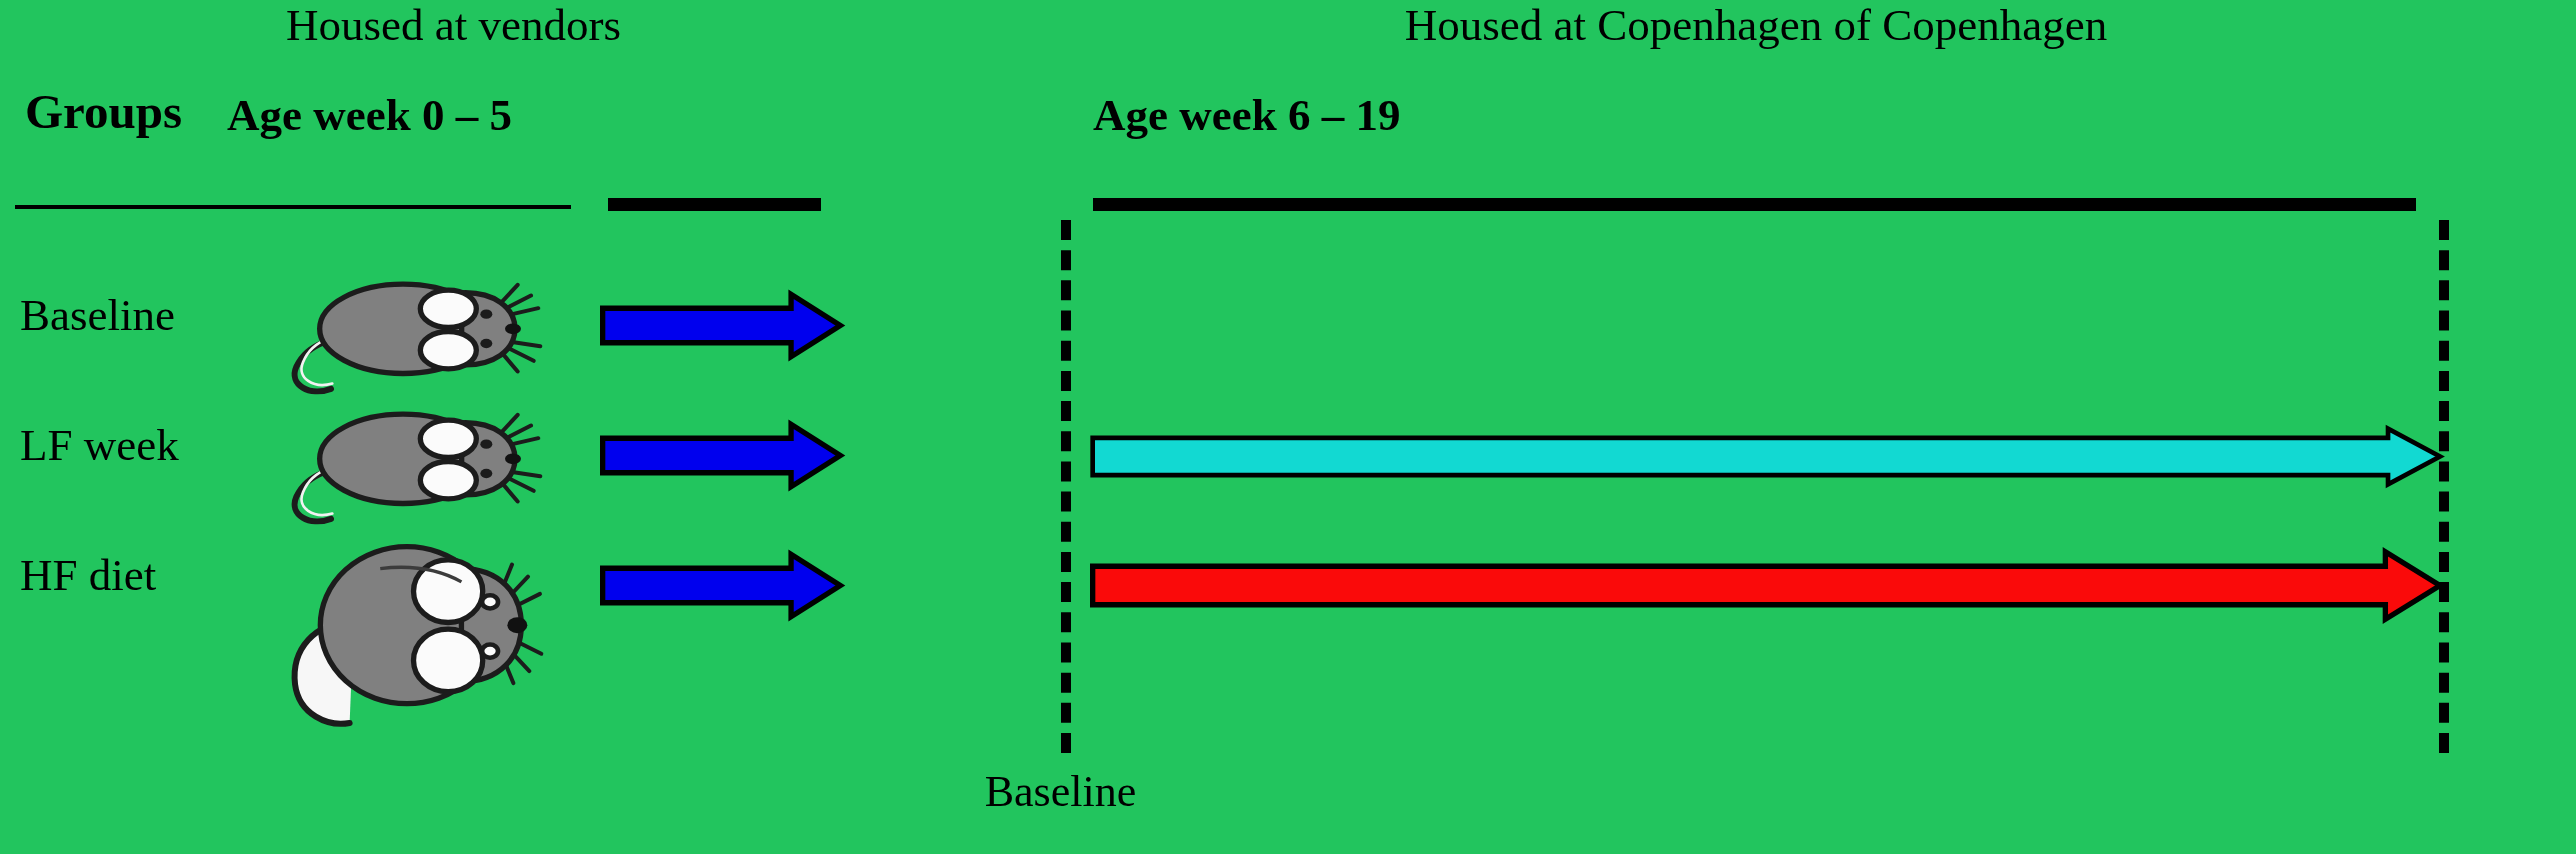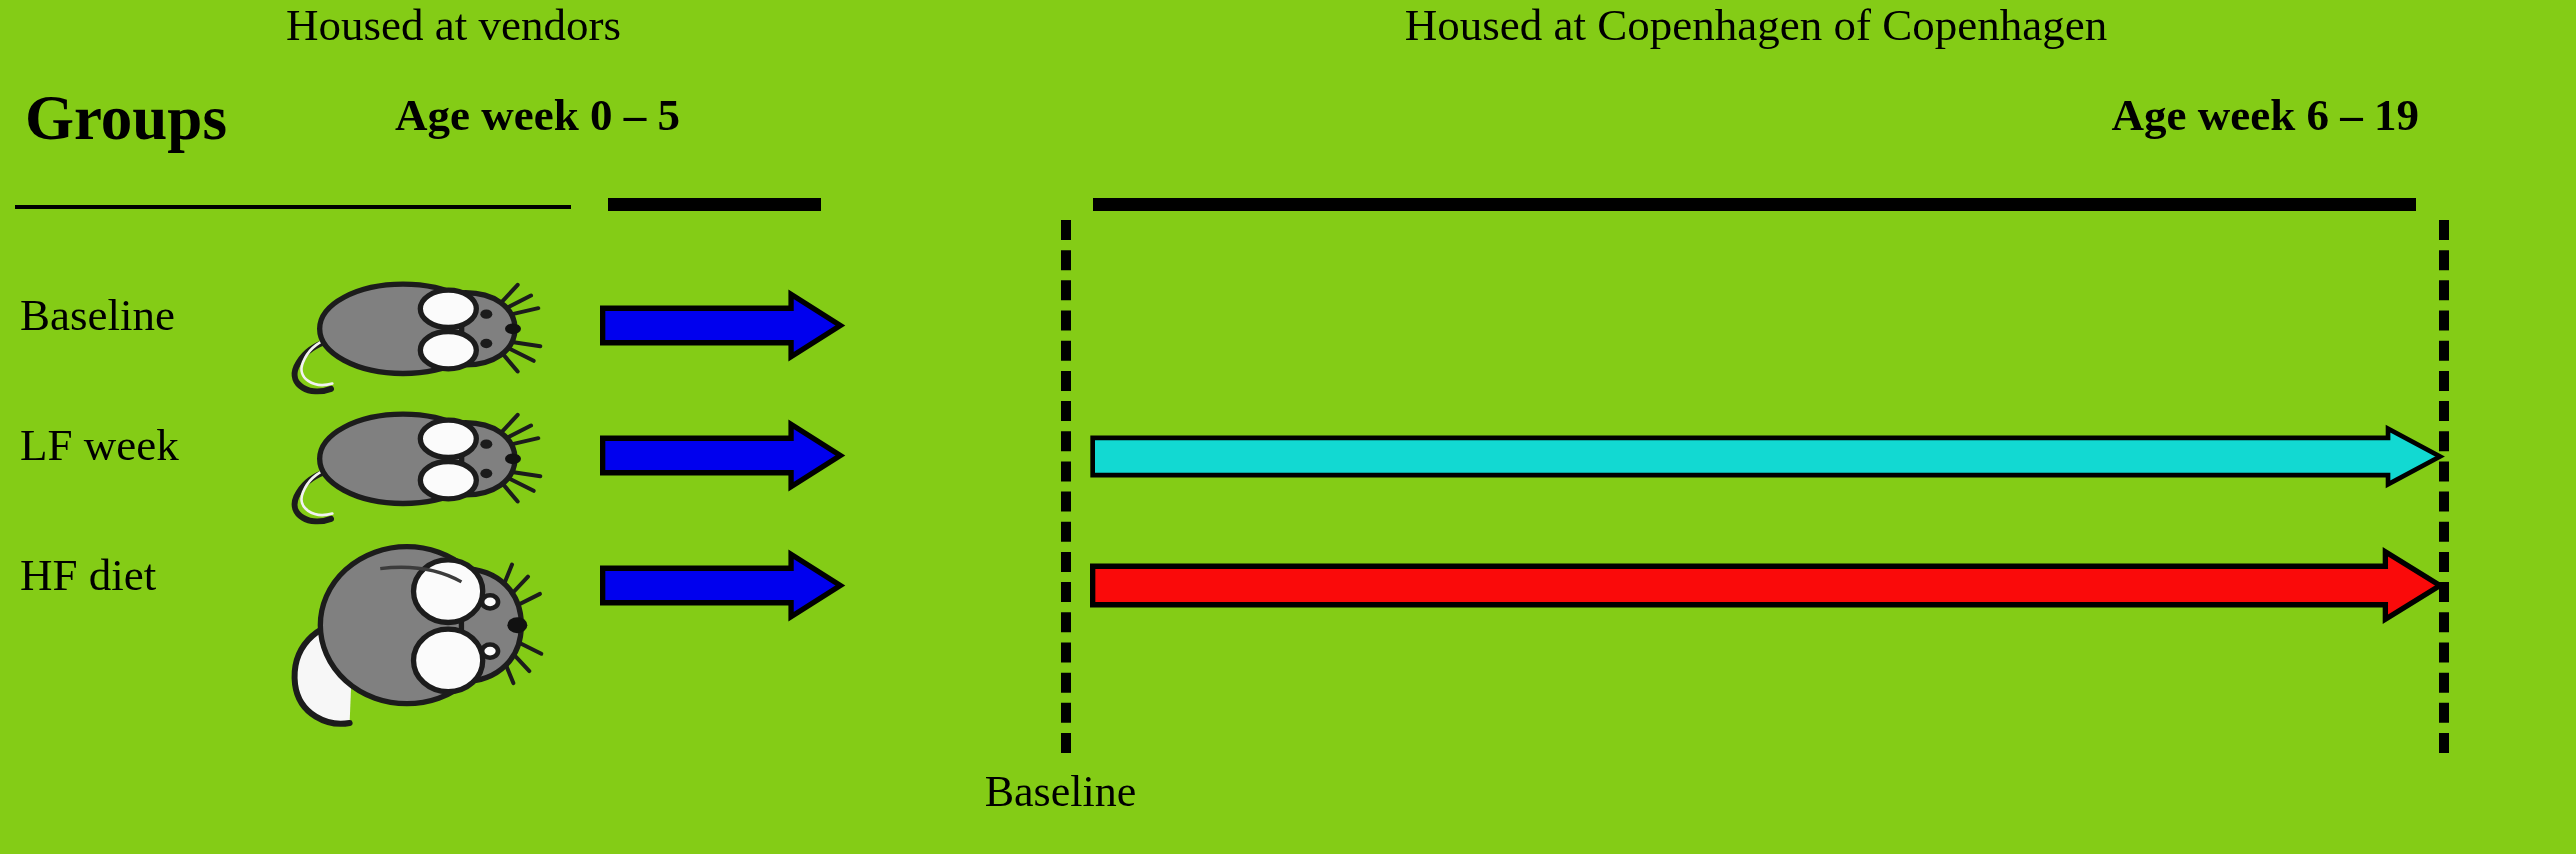--- a/index.html
+++ b/index.html
@@ -9,43 +9,43 @@
     background: #ffffff;
   }
   body {
     font-family: "Liberation Serif", "DejaVu Serif", serif;
     color: #000000;
   }
   #canvas {
     position: relative;
     width: 2576px;
     height: 854px;
-    background: #84cc16;
+    background: #22c55e;
     overflow: hidden;
   }
 
   
   .txt {
     position: absolute;
     white-space: nowrap;
     color: #000;
     line-height: 1;
   }
   .hdr-phase {
     font-size: 45px;
     font-weight: normal;
     text-align: center;
   }
   .hdr-age {
     font-size: 45px;
     font-weight: bold;
-    text-align: right;
+    text-align: left;
   }
   .groups-title {
-    font-size: 63px;
+    font-size: 49px;
     font-weight: bold;
   }
   .group-label {
     font-size: 45px;
     font-weight: normal;
   }
   .tick-label {
     font-size: 44px;
     font-weight: normal;
     text-align: center;

